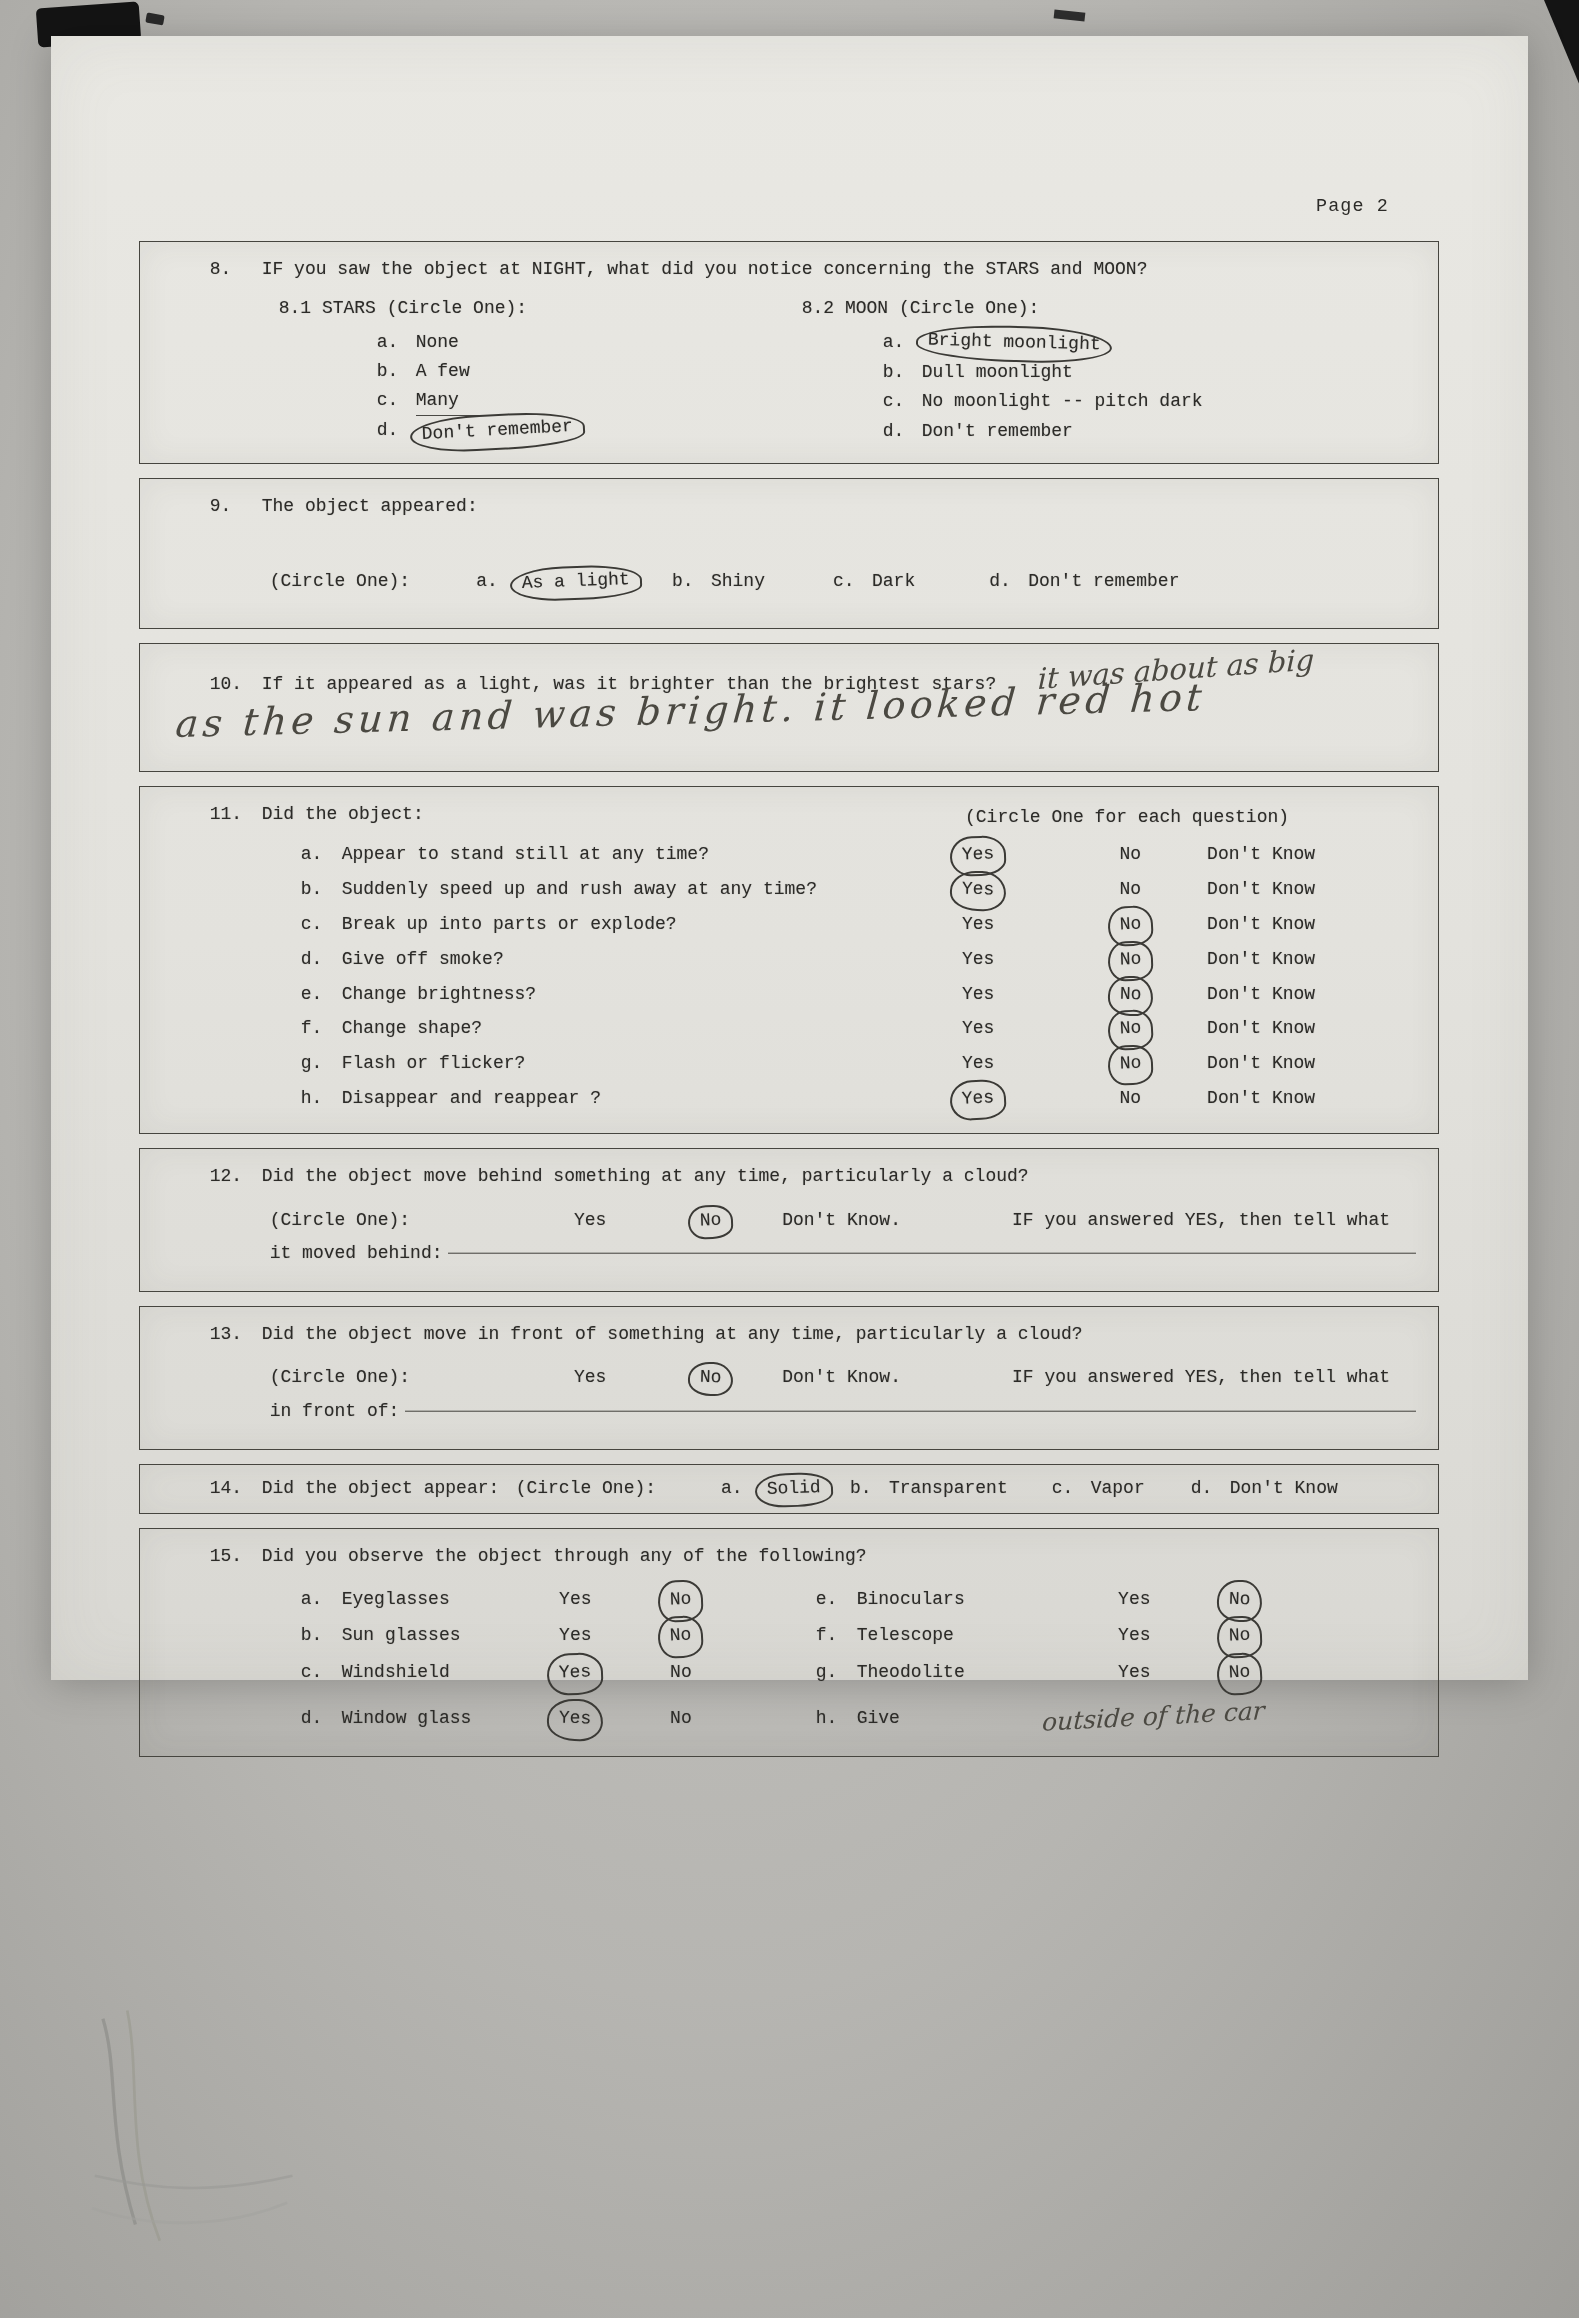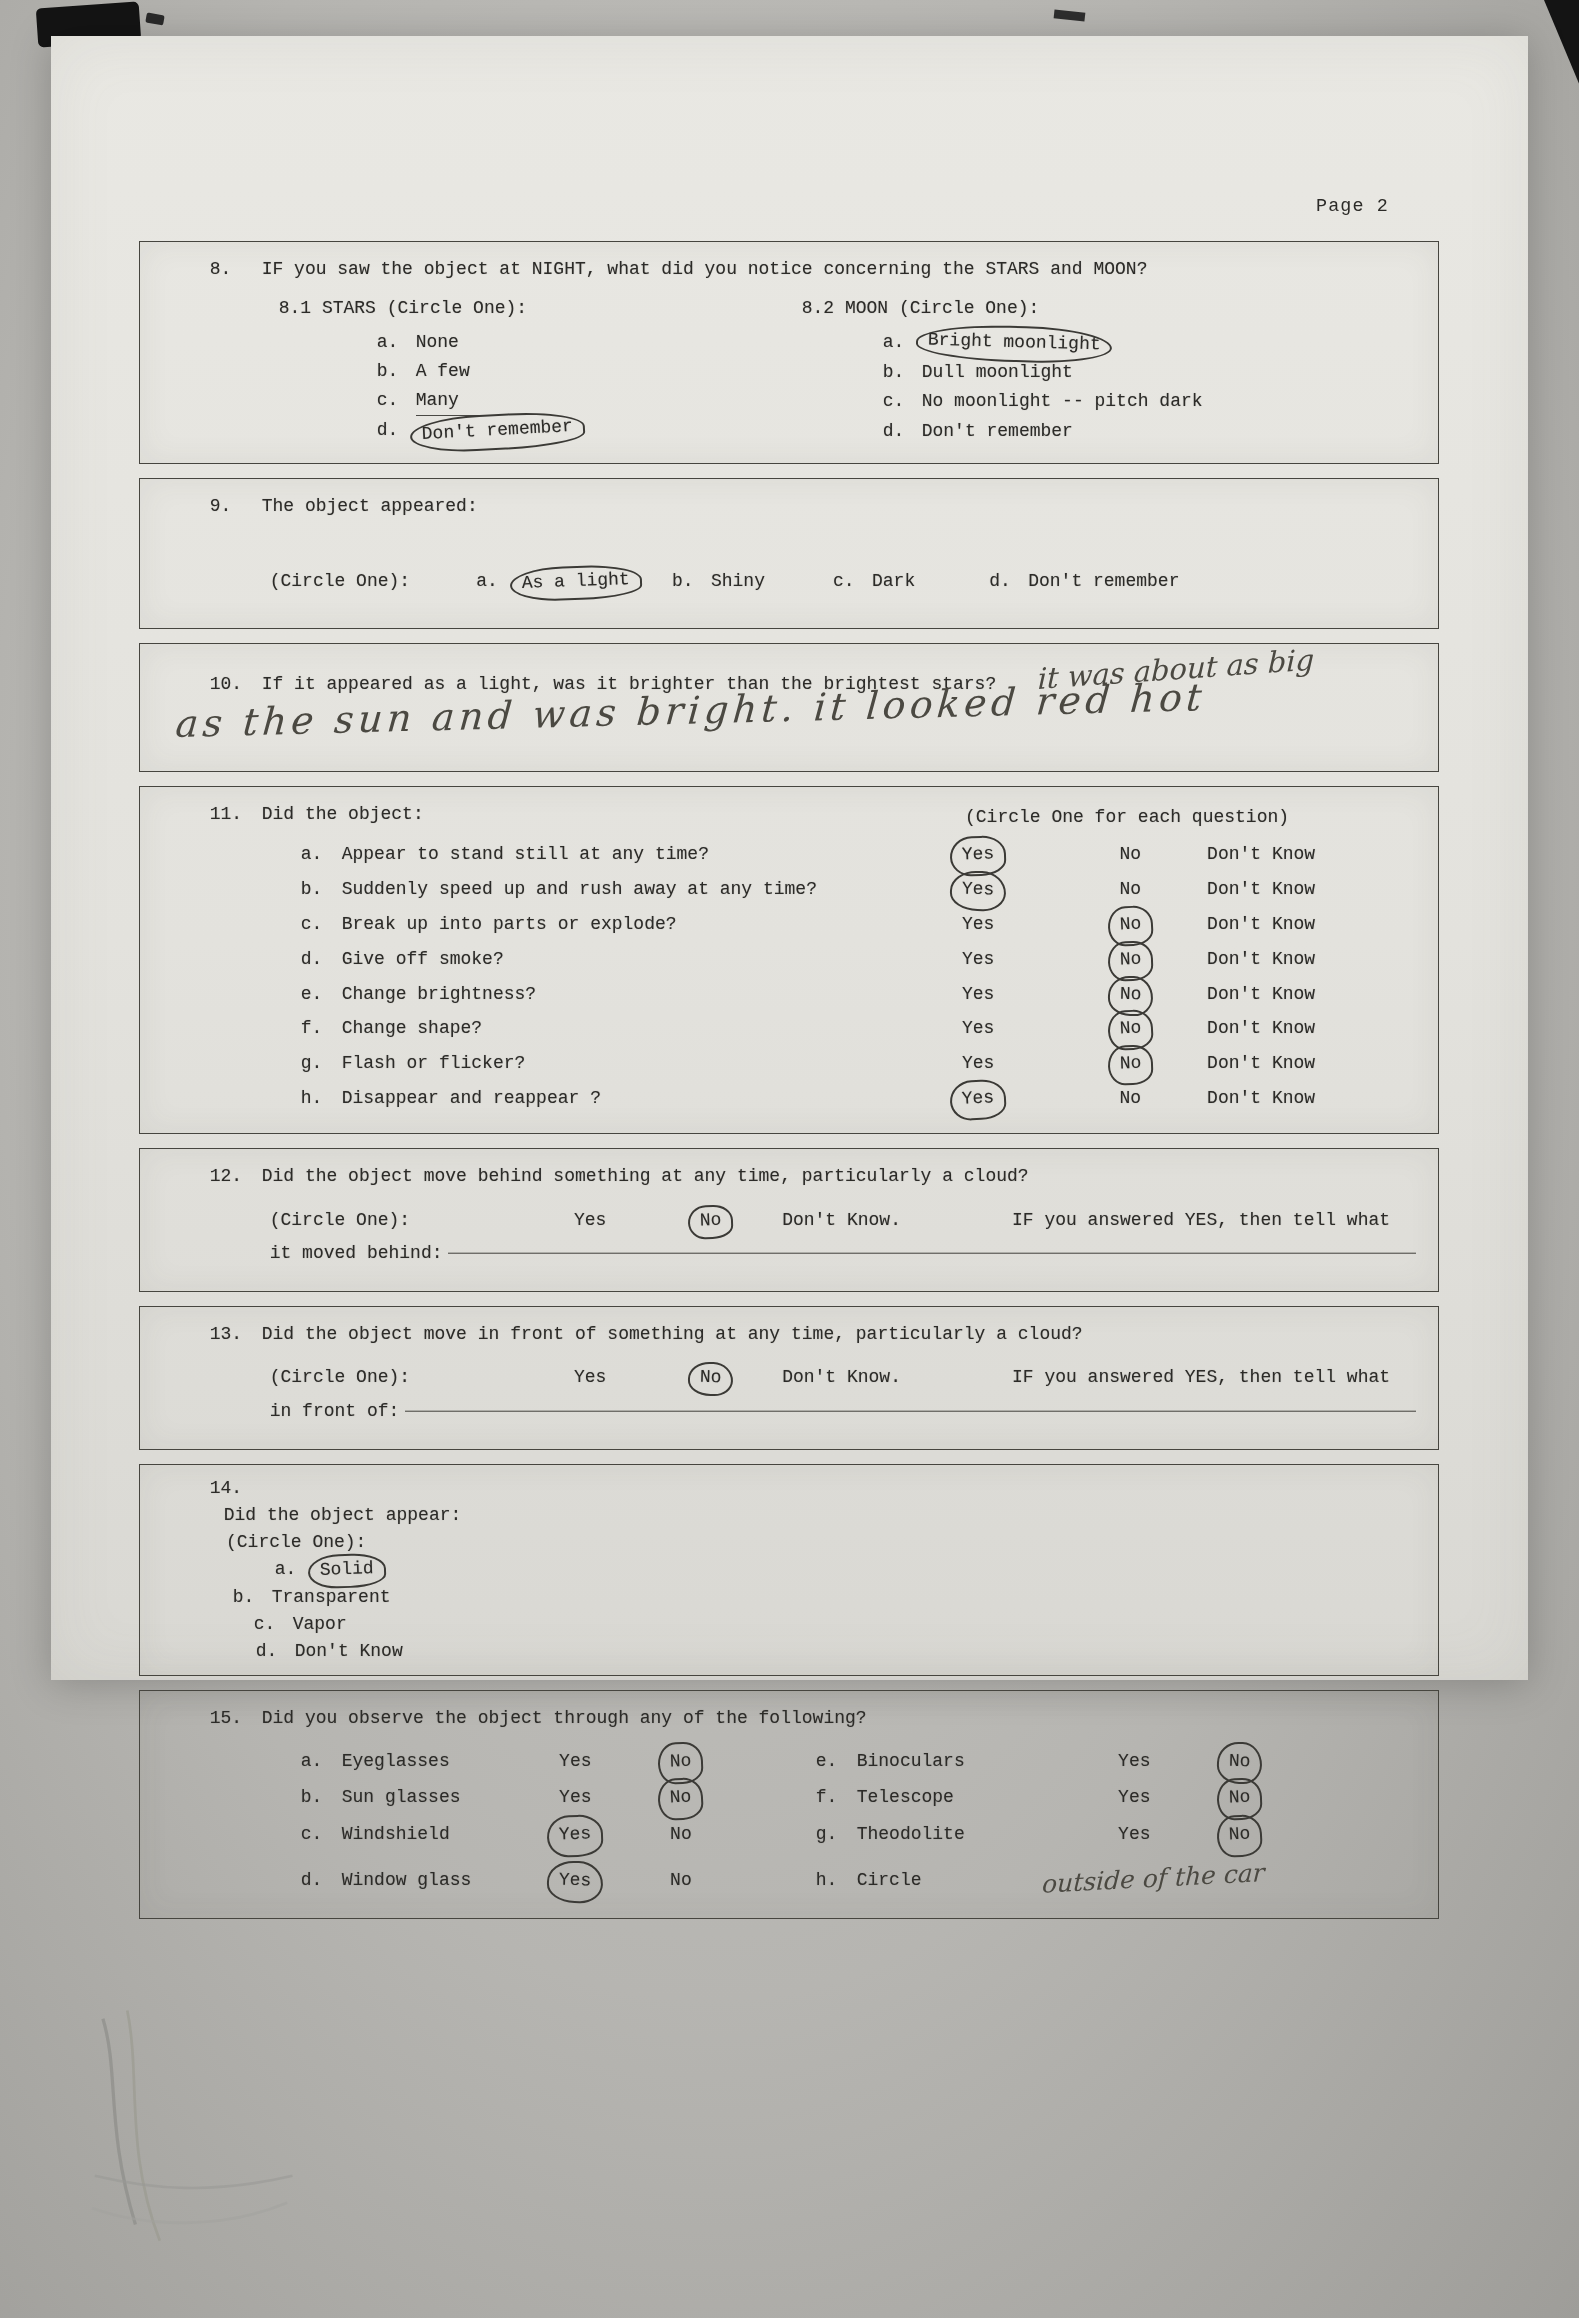--- a/index.html
+++ b/index.html
@@ -52,21 +52,21 @@
   .hand1{font-size:29px;margin-left:27px;transform:rotate(-4deg) skewX(-6deg);transform-origin:left bottom;white-space:nowrap;display:inline-block;}
   .hand2{font-size:38px;letter-spacing:4.3px;margin:-5.4px 0 2.2px 16.3px;transform:rotate(-1.5deg) skewX(-6deg);transform-origin:left top;white-space:nowrap;}
   .q11-instr{position:absolute;left:825px;top:16.3px;}
   .q11-rows{margin-top:9.8px;}
   .q11-row{display:grid;grid-template-columns:41px 555px 163px 141px 1fr;padding-left:139px;line-height:1.86;align-items:baseline;}
   .q11-row .c{text-align:center;}
   .qa-line{display:flex;align-items:baseline;padding-left:108px;margin-top:16.3px;}
   .mA{margin-left:152px}.mB{margin-left:81px}.mC{margin-left:54px}.mD{margin-left:111px}
   .fill-line{display:flex;align-items:baseline;padding-left:108px;margin-top:4.3px;margin-bottom:7.6px;}
   .blank{flex:1 1 auto;border-bottom:1.6px solid #403f3b;transform:translateY(-4.3px);margin-left:5.4px;height:1em;}
-  .q14-line{display:flex;align-items:flex-start;padding-left:48px;flex-direction:column;}
+  .q14-line{display:flex;align-items:flex-start;padding-left:48px;}
   .n1{margin-left:16.3px}.n2{margin-left:65px}.n3{margin-left:23px}.n4{margin-left:44px}.n5{margin-left:46px}
   .q14opt{display:flex;gap:12px;align-items:baseline;}
   .q15-rows{display:grid;grid-template-columns:41px 211px 111px 122px 30px 41px 255px 111px 111px;
     padding-left:139px;margin-top:12px;line-height:1.95;align-items:baseline;}
   .hand15{font-size:25px;grid-column:span 2;margin-left:-70px;transform:rotate(-3deg) skewX(-6deg);white-space:nowrap;}
   .squiggle{position:absolute;left:30px;top:1961px;}
   .box.thin{padding-top:9.8px;padding-bottom:9.8px;}
 </style>
 </head>
 <body>
@@ -329,21 +329,21 @@
         <span>Theodolite</span>
         <span><span class="ansbase">Yes</span></span>
         <span><span class="circ r2">No</span></span>
 
         <span class="okey">d.</span>
         <span>Window glass</span>
         <span><span class="circ r1">Yes</span></span>
         <span><span class="ansbase">No</span></span>
         <span></span>
         <span class="okey">h.</span>
-        <span>Circle</span>
+        <span>Give</span>
         <span class="hand hand15">outside of the car</span>
       </div>
     </section>
 
   </div>
 
   <svg class="squiggle" width="228" height="260" viewBox="0 0 420 480">
     <path d="M40 40 C 70 140, 45 240, 100 420" stroke="#8f8f8b" stroke-width="6" fill="none" opacity="0.75"></path>
     <path d="M85 25 C 110 150, 80 280, 145 450" stroke="#99998f" stroke-width="5" fill="none" opacity="0.65"></path>
     <path d="M25 330 C 130 355, 240 365, 390 330" stroke="#9a9a96" stroke-width="5" fill="none" opacity="0.6"></path>

